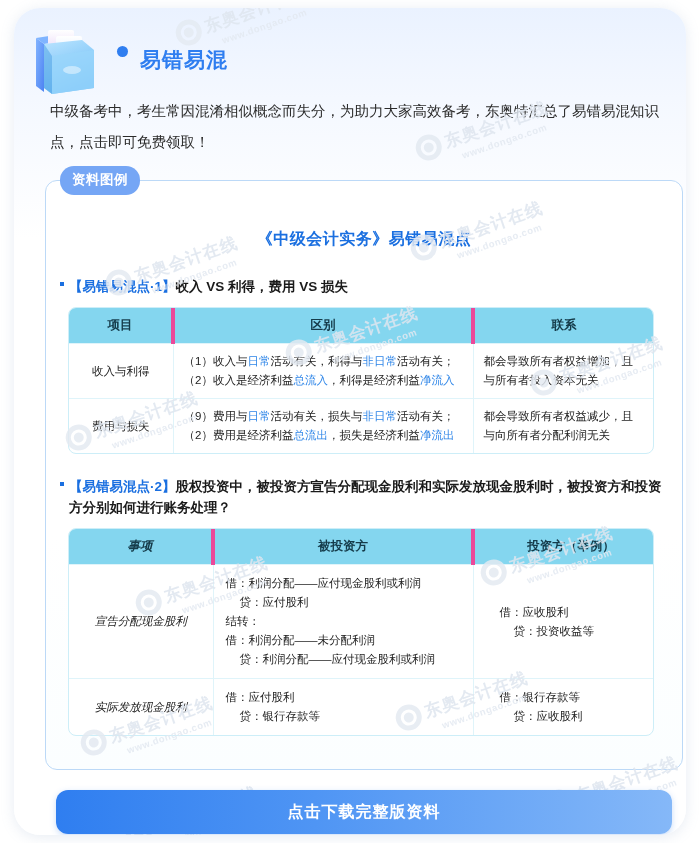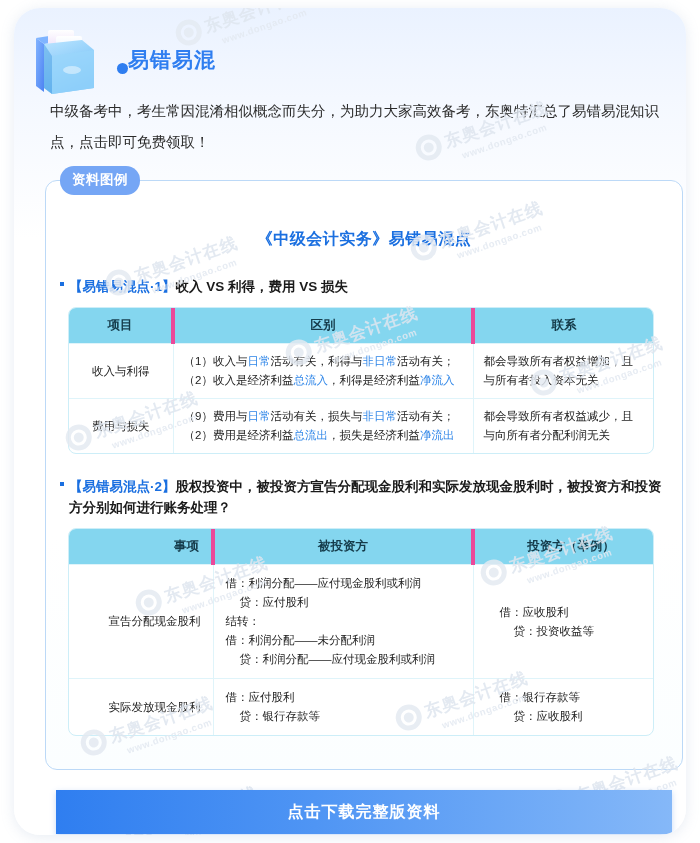--- a/index.html
+++ b/index.html
@@ -50,21 +50,21 @@
   }
 
   
   .folder-icon {
     position: absolute; left: 8px; top: 8px;
     width: 84px; height: 84px;
     z-index: 3;
   }
   .hdr-title {
     position: absolute; left: 103px; top: 38px;
-    display: flex; align-items: flex-end; 
+    display: flex; align-items: flex-start; gap: 12px;
     z-index: 4;
   }
   .hdr-dot { width: 11px; height: 11px; border-radius: 50%; background: #2f7ef0; }
   .hdr-text { font-size: 21px; font-weight: 700; color: #2f7ef0; letter-spacing: 1px; }
 
   .intro {
     position: absolute; left: 36px; top: 88px; width: 620px;
     font-size: 14.5px; line-height: 31px; color: #2b2b2b;
     z-index: 4;
   }
@@ -137,31 +137,31 @@
   }
   td:first-child { border-left: none; }
   th + th { border-left: 4px solid #ec4899; }
   .c-item { text-align:center; width: 104px; }
   .c-mid  { width: 300px; }
   .c-link { }
   .hl { color: #2f86e8; }
   .ind { display:block; padding-left: 14px; }
 
   
-  .t2 .c-item { width: 144px; text-align:right; }
+  .t2 .c-item { width: 144px; text-align:center;font-style:italic; }
   .t2 .c-mid { width: 260px; }
   .t2 td { padding: 9px 12px; }
   .t2 .c-right { padding-left: 26px; }
 
   
   .dl-btn {
     position: absolute; left: 42px; top: 782px;
     width: 616px; height: 44px;
     border: none;
-    border-radius: 0;
+    border-radius: 12px;
     background: linear-gradient(90deg, #2f7ef0 0%, #4f95f4 42%, #85b8f8 100%);
     color: #ffffff;
     font-size: 16px; font-weight: 700; letter-spacing: 1px;
     font-family: inherit;
     cursor: pointer;
     z-index: 6;
     box-shadow: 0 2px 6px rgba(60,130,230,.28);
   }
 </style>
 </head>

